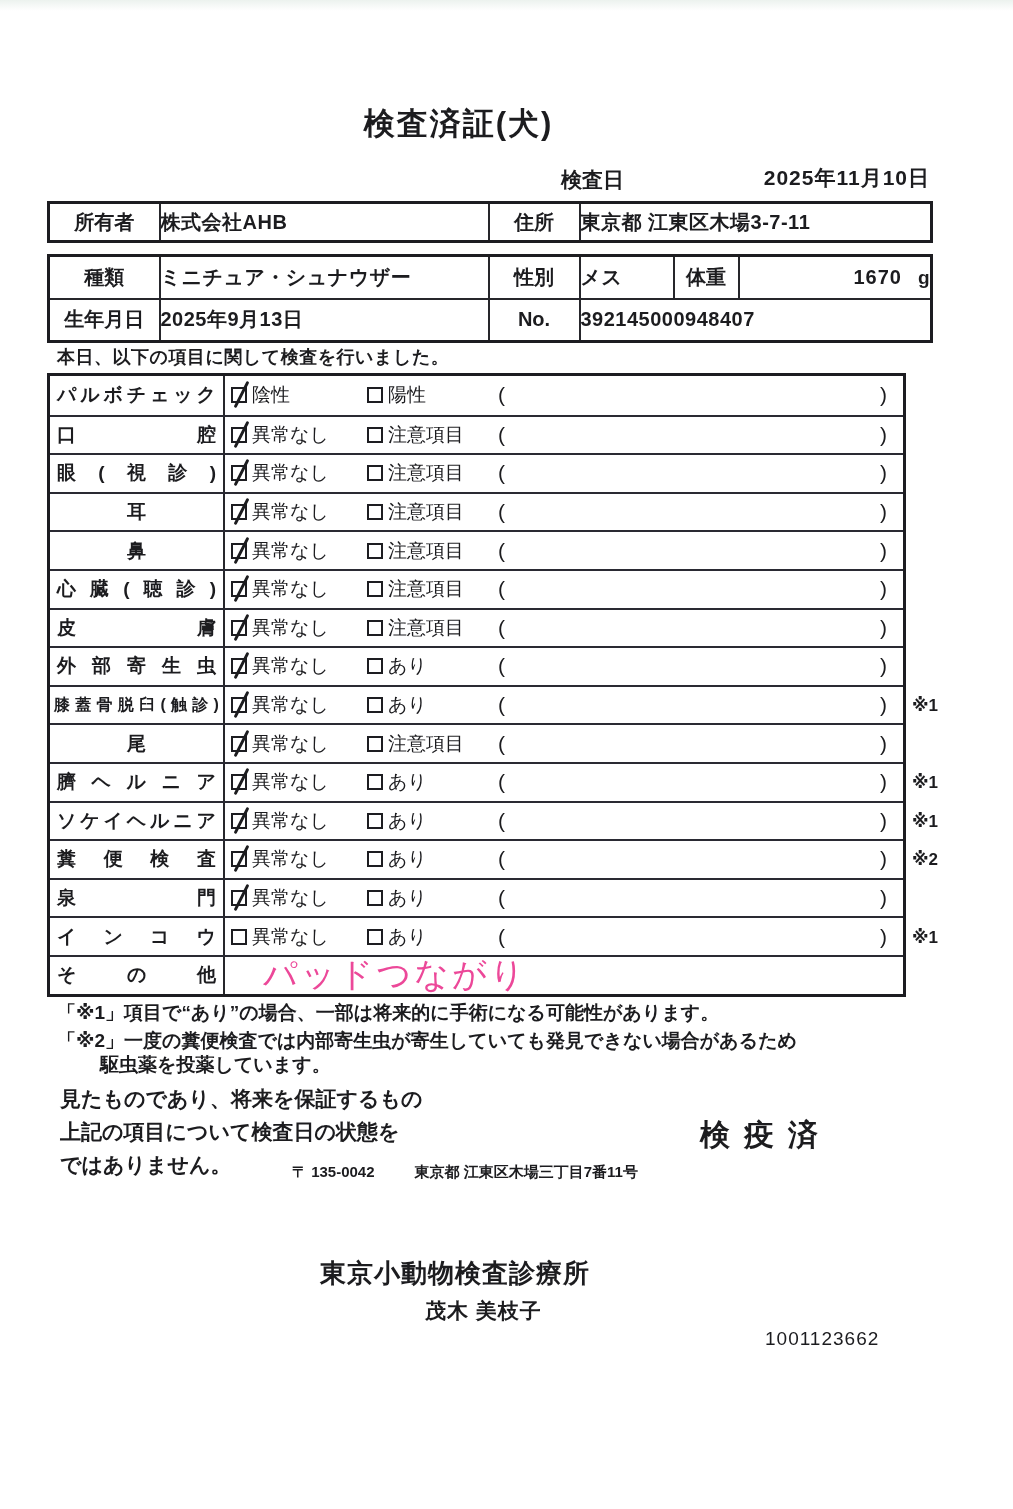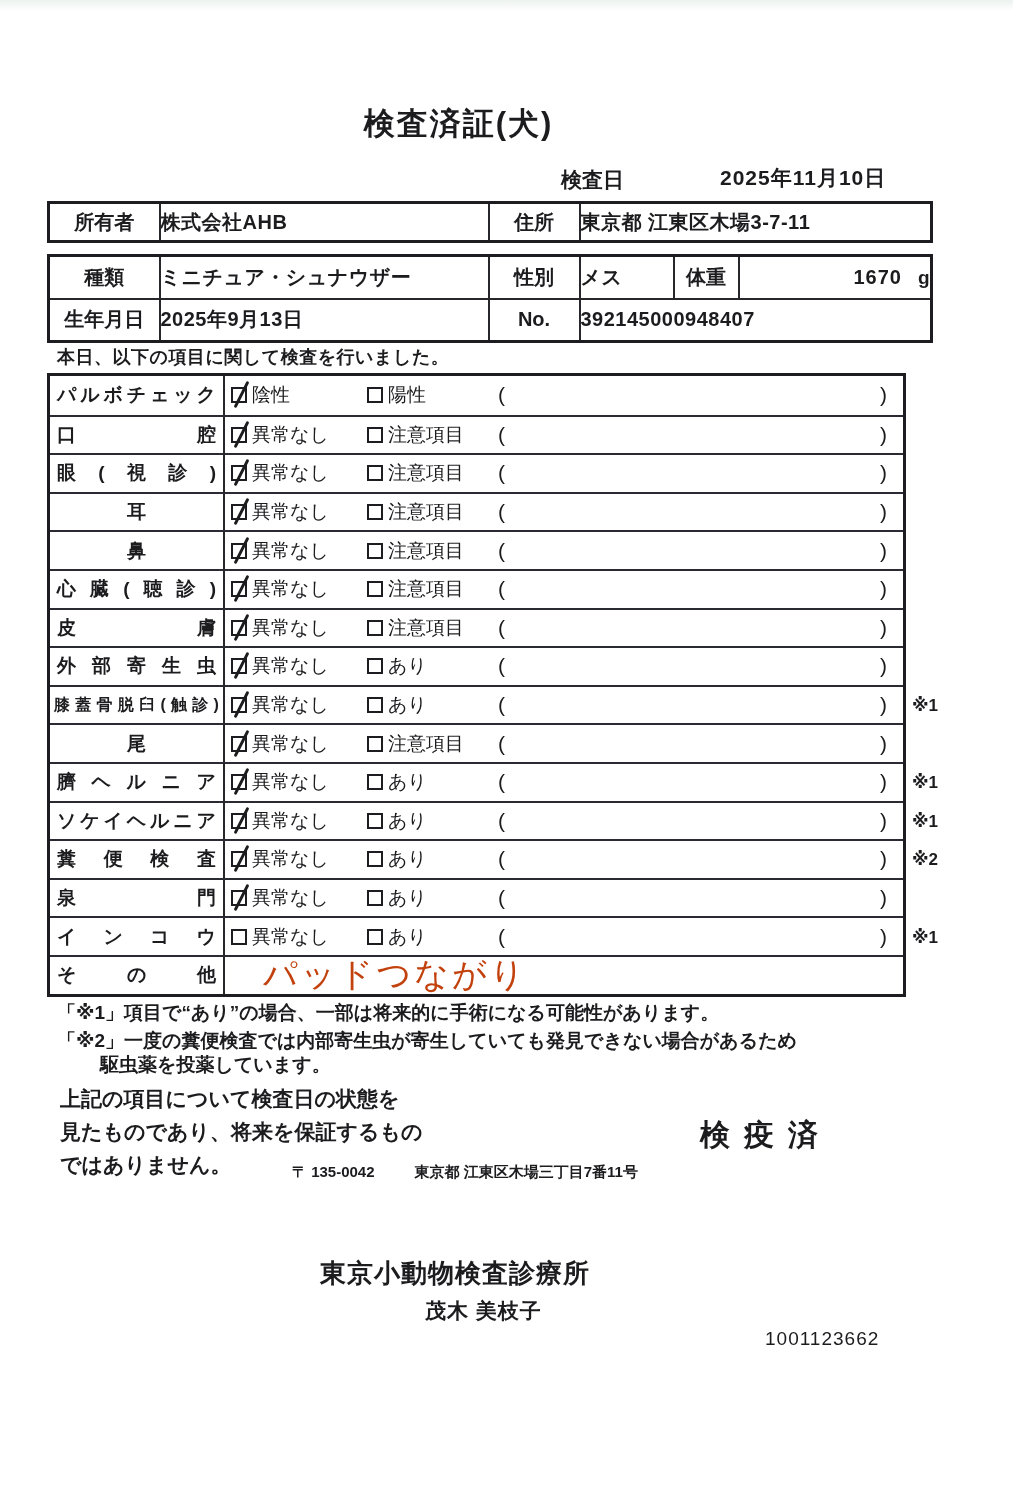--- a/index.html
+++ b/index.html
@@ -6,21 +6,21 @@
   .page{position:relative;width:1013px;height:1509px;background:#ffffff;overflow:hidden;
         font-family:"Liberation Sans","DejaVu Sans",sans-serif;color:#1c1c1f;}
   .band{position:absolute;left:0;top:0;width:100%;height:11px;
         background:linear-gradient(180deg,#ecf2ee 0%,#f8faf9 60%,#ffffff 100%);}
   .abs{position:absolute;}
 
   
   .title{left:0;top:103px;width:100%;text-align:center;transform:translateX(-48px);
          font-size:31px;font-weight:700;letter-spacing:2px;}
   .insp-label{left:561px;top:166px;font-size:21px;font-weight:600;}
-  .insp-date{left:720px;top:164px;width:210px;text-align:left;font-size:21px;font-weight:600;letter-spacing:1px;}
+  .insp-date{left:720px;top:164px;width:210px;text-align:right;font-size:21px;font-weight:600;letter-spacing:1px;}
 
   
   table.info{position:absolute;border-collapse:collapse;table-layout:fixed;}
   table.info td{border:2px solid #26262b;padding:0;vertical-align:middle;
                 font-size:20px;font-weight:600;overflow:hidden;white-space:nowrap;}
   table.info{border:3px solid #1d1d21;}
   td.lab{text-align:center;}
   td.val{padding-left:10px;font-size:21px;letter-spacing:0.5px;}
   #tableA{left:47px;top:201px;width:883px;}
   #tableA tr{height:39px;}
@@ -52,21 +52,21 @@
   .cb1{left:6px;}
   .olab{font-size:19px;font-weight:400;}
   .olab1{left:27px;}
   .cb2{left:142px;}
   .olab2{left:163px;}
   .paren{font-size:21px;font-weight:500;}
   .popen{left:273px;}
   .pclose{left:655px;}
   .remark{left:283px;width:370px;text-align:center;font-size:22.5px;font-weight:600;letter-spacing:0.5px;}
   .hand{display:none;left:38px;top:42%;font-size:34px;font-weight:500;letter-spacing:3px;
-        color:#c2410c;transform:translateY(-50%) rotate(-4deg) skewX(-8deg);}
+        color:#ec4899;transform:translateY(-50%) rotate(-4deg) skewX(-8deg);}
   .hand.show{display:block;}
   .rnote{position:absolute;left:calc(100% + 9px);top:50%;transform:translateY(-50%);
          font-size:17px;font-weight:600;white-space:nowrap;}
 
   
   .fn1{left:57px;top:1000px;font-size:19px;font-weight:600;}
   .fn2{left:57px;top:1028px;font-size:19px;font-weight:600;}
   .fn3{left:100px;top:1052px;font-size:19px;font-weight:600;}
 
   .disc{left:60px;top:1082px;font-size:21px;font-weight:700;line-height:33px;}
@@ -427,22 +427,22 @@
     </div>
     <span class="rnote"></span>
   </div>
     </div>
 
   <div class="abs fn1">「※1」項目で“あり”の場合、一部は将来的に手術になる可能性があります。</div>
   <div class="abs fn2">「※2」一度の糞便検査では内部寄生虫が寄生していても発見できない場合があるため</div>
   <div class="abs fn3">駆虫薬を投薬しています。</div>
 
   <div class="abs disc">
+    <div>見たものであり、将来を保証するもの</div>
     <div>上記の項目について検査日の状態を</div>
-    <div>見たものであり、将来を保証するもの</div>
     <div>ではありません。</div>
   </div>
 
   <div class="abs stamp">検疫済</div>
 
   <div class="abs postal">
     <span>〒 135-0042</span><span class="gap"></span><span>東京都 江東区木場三丁目7番11号</span>
   </div>
   <div class="abs clinic">東京小動物検査診療所</div>
   <div class="abs vet">茂木 美枝子</div>

